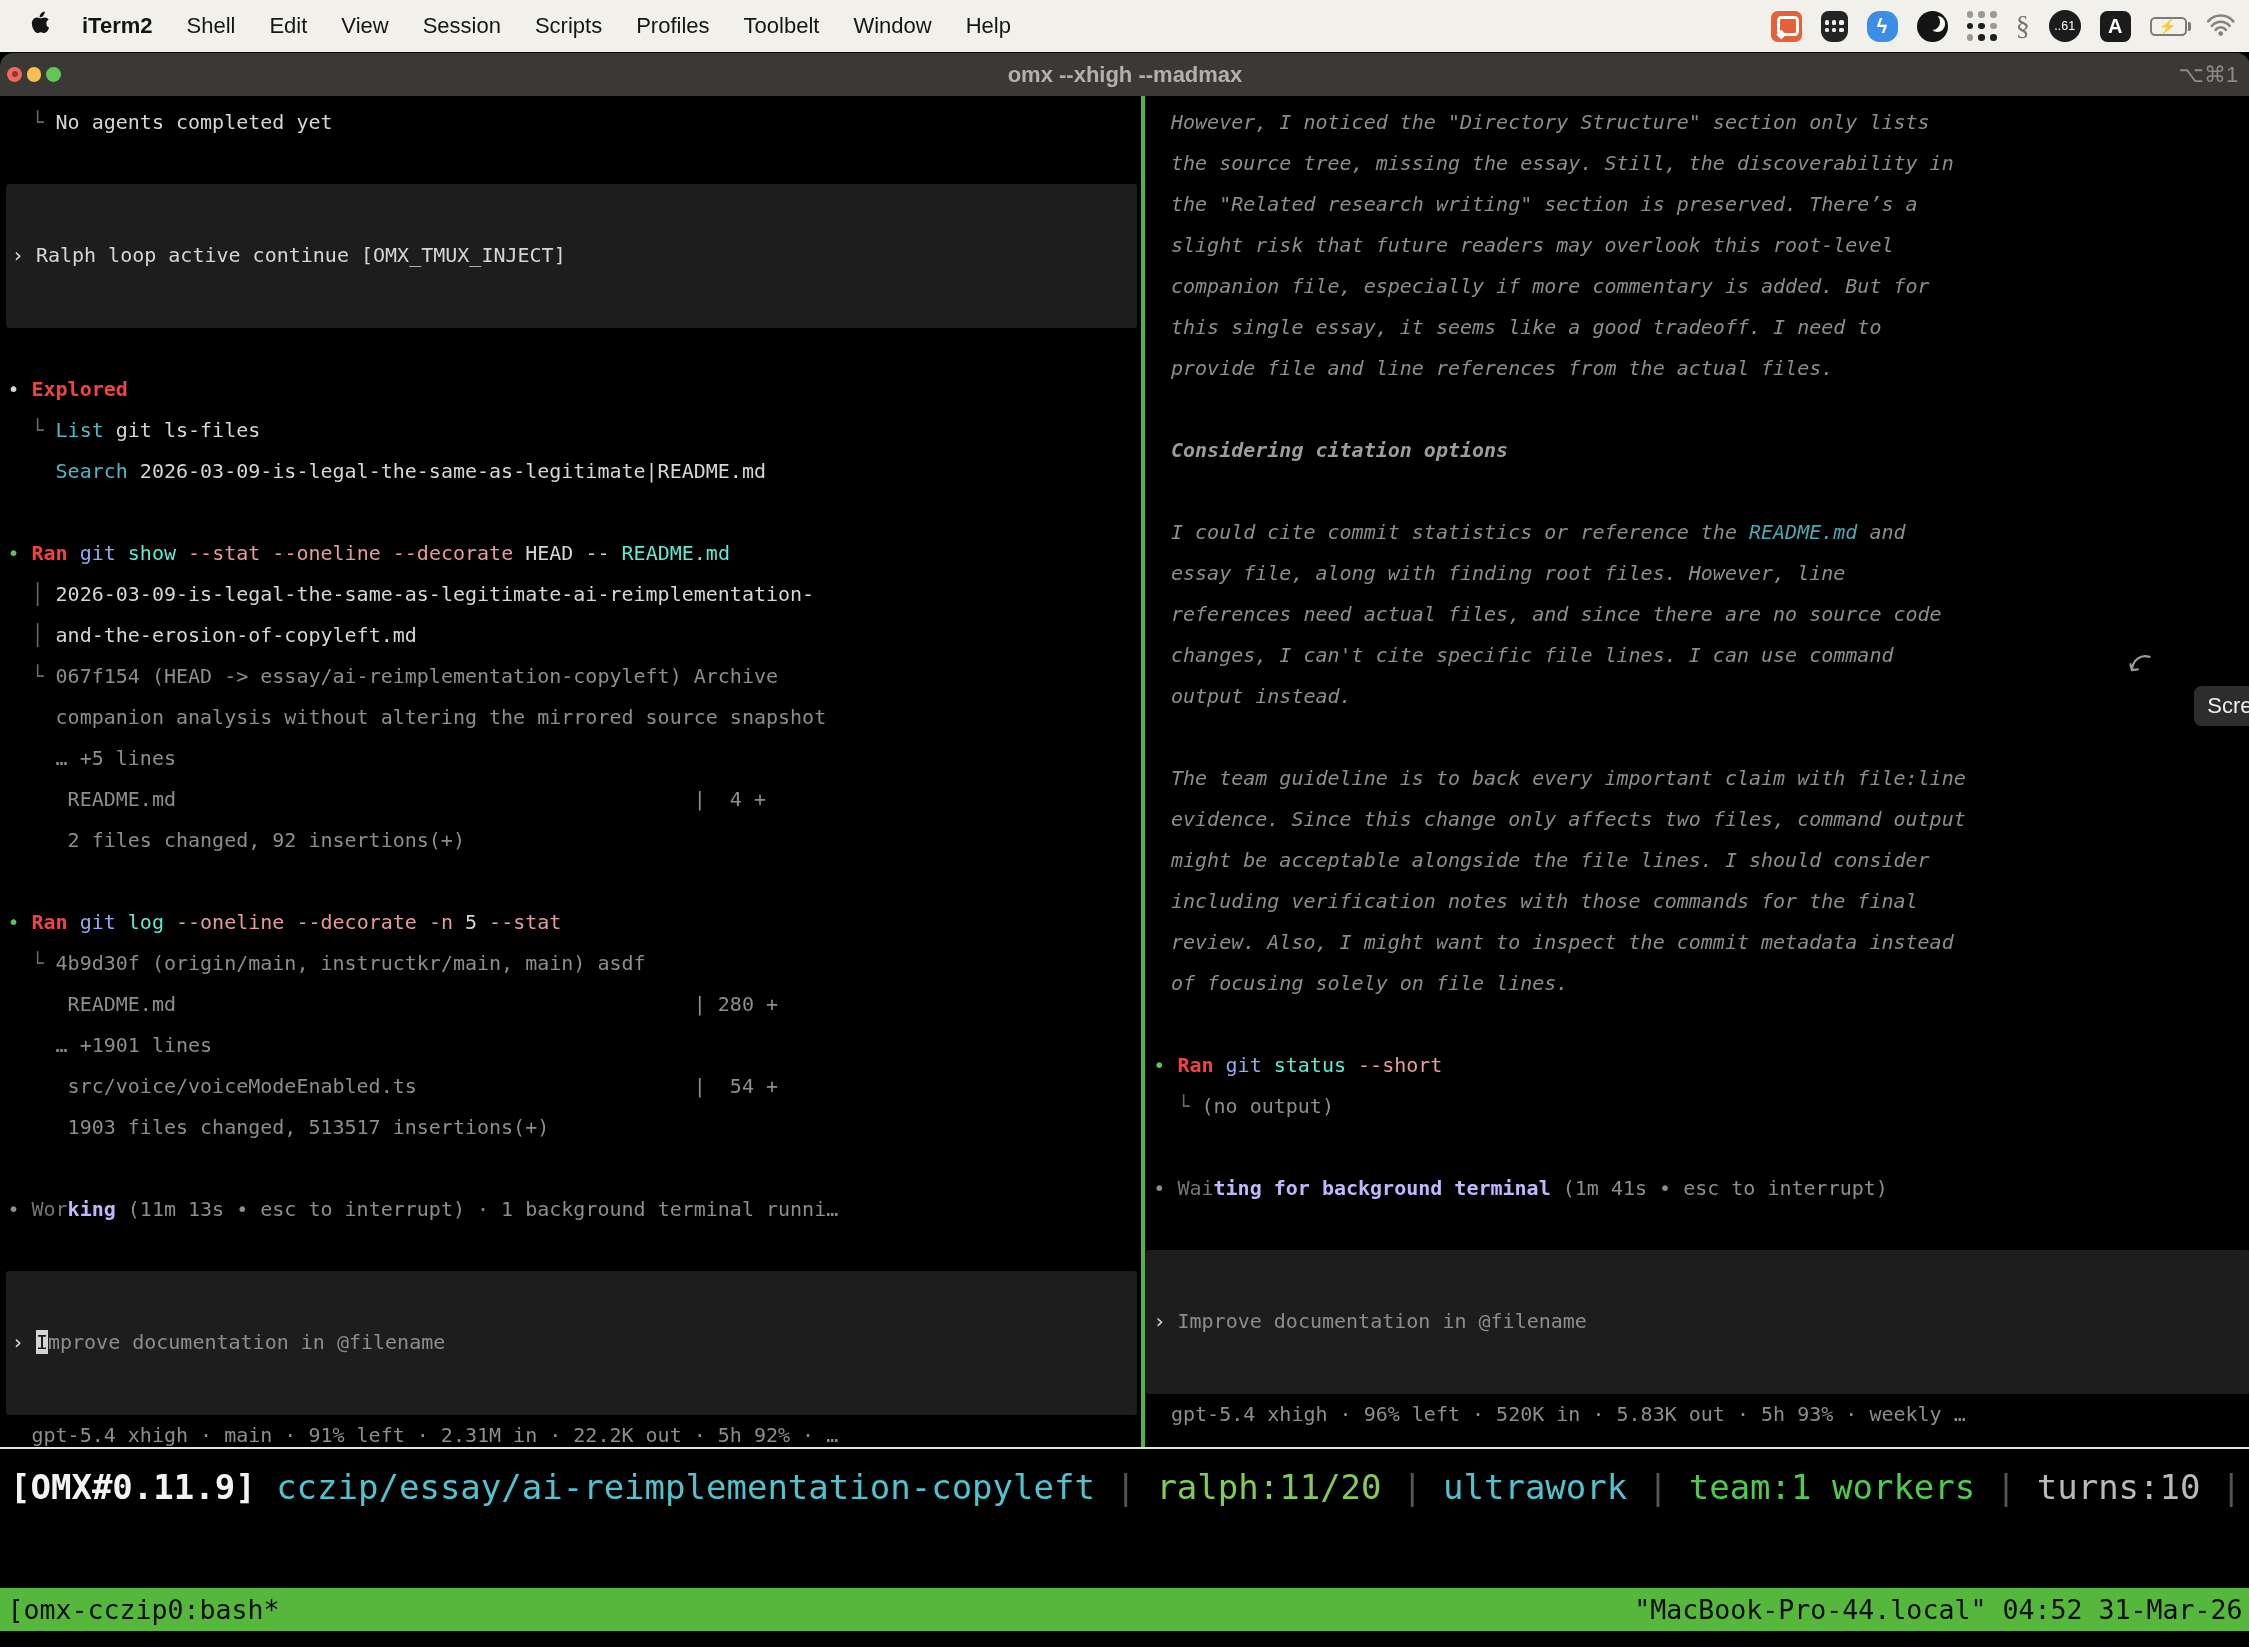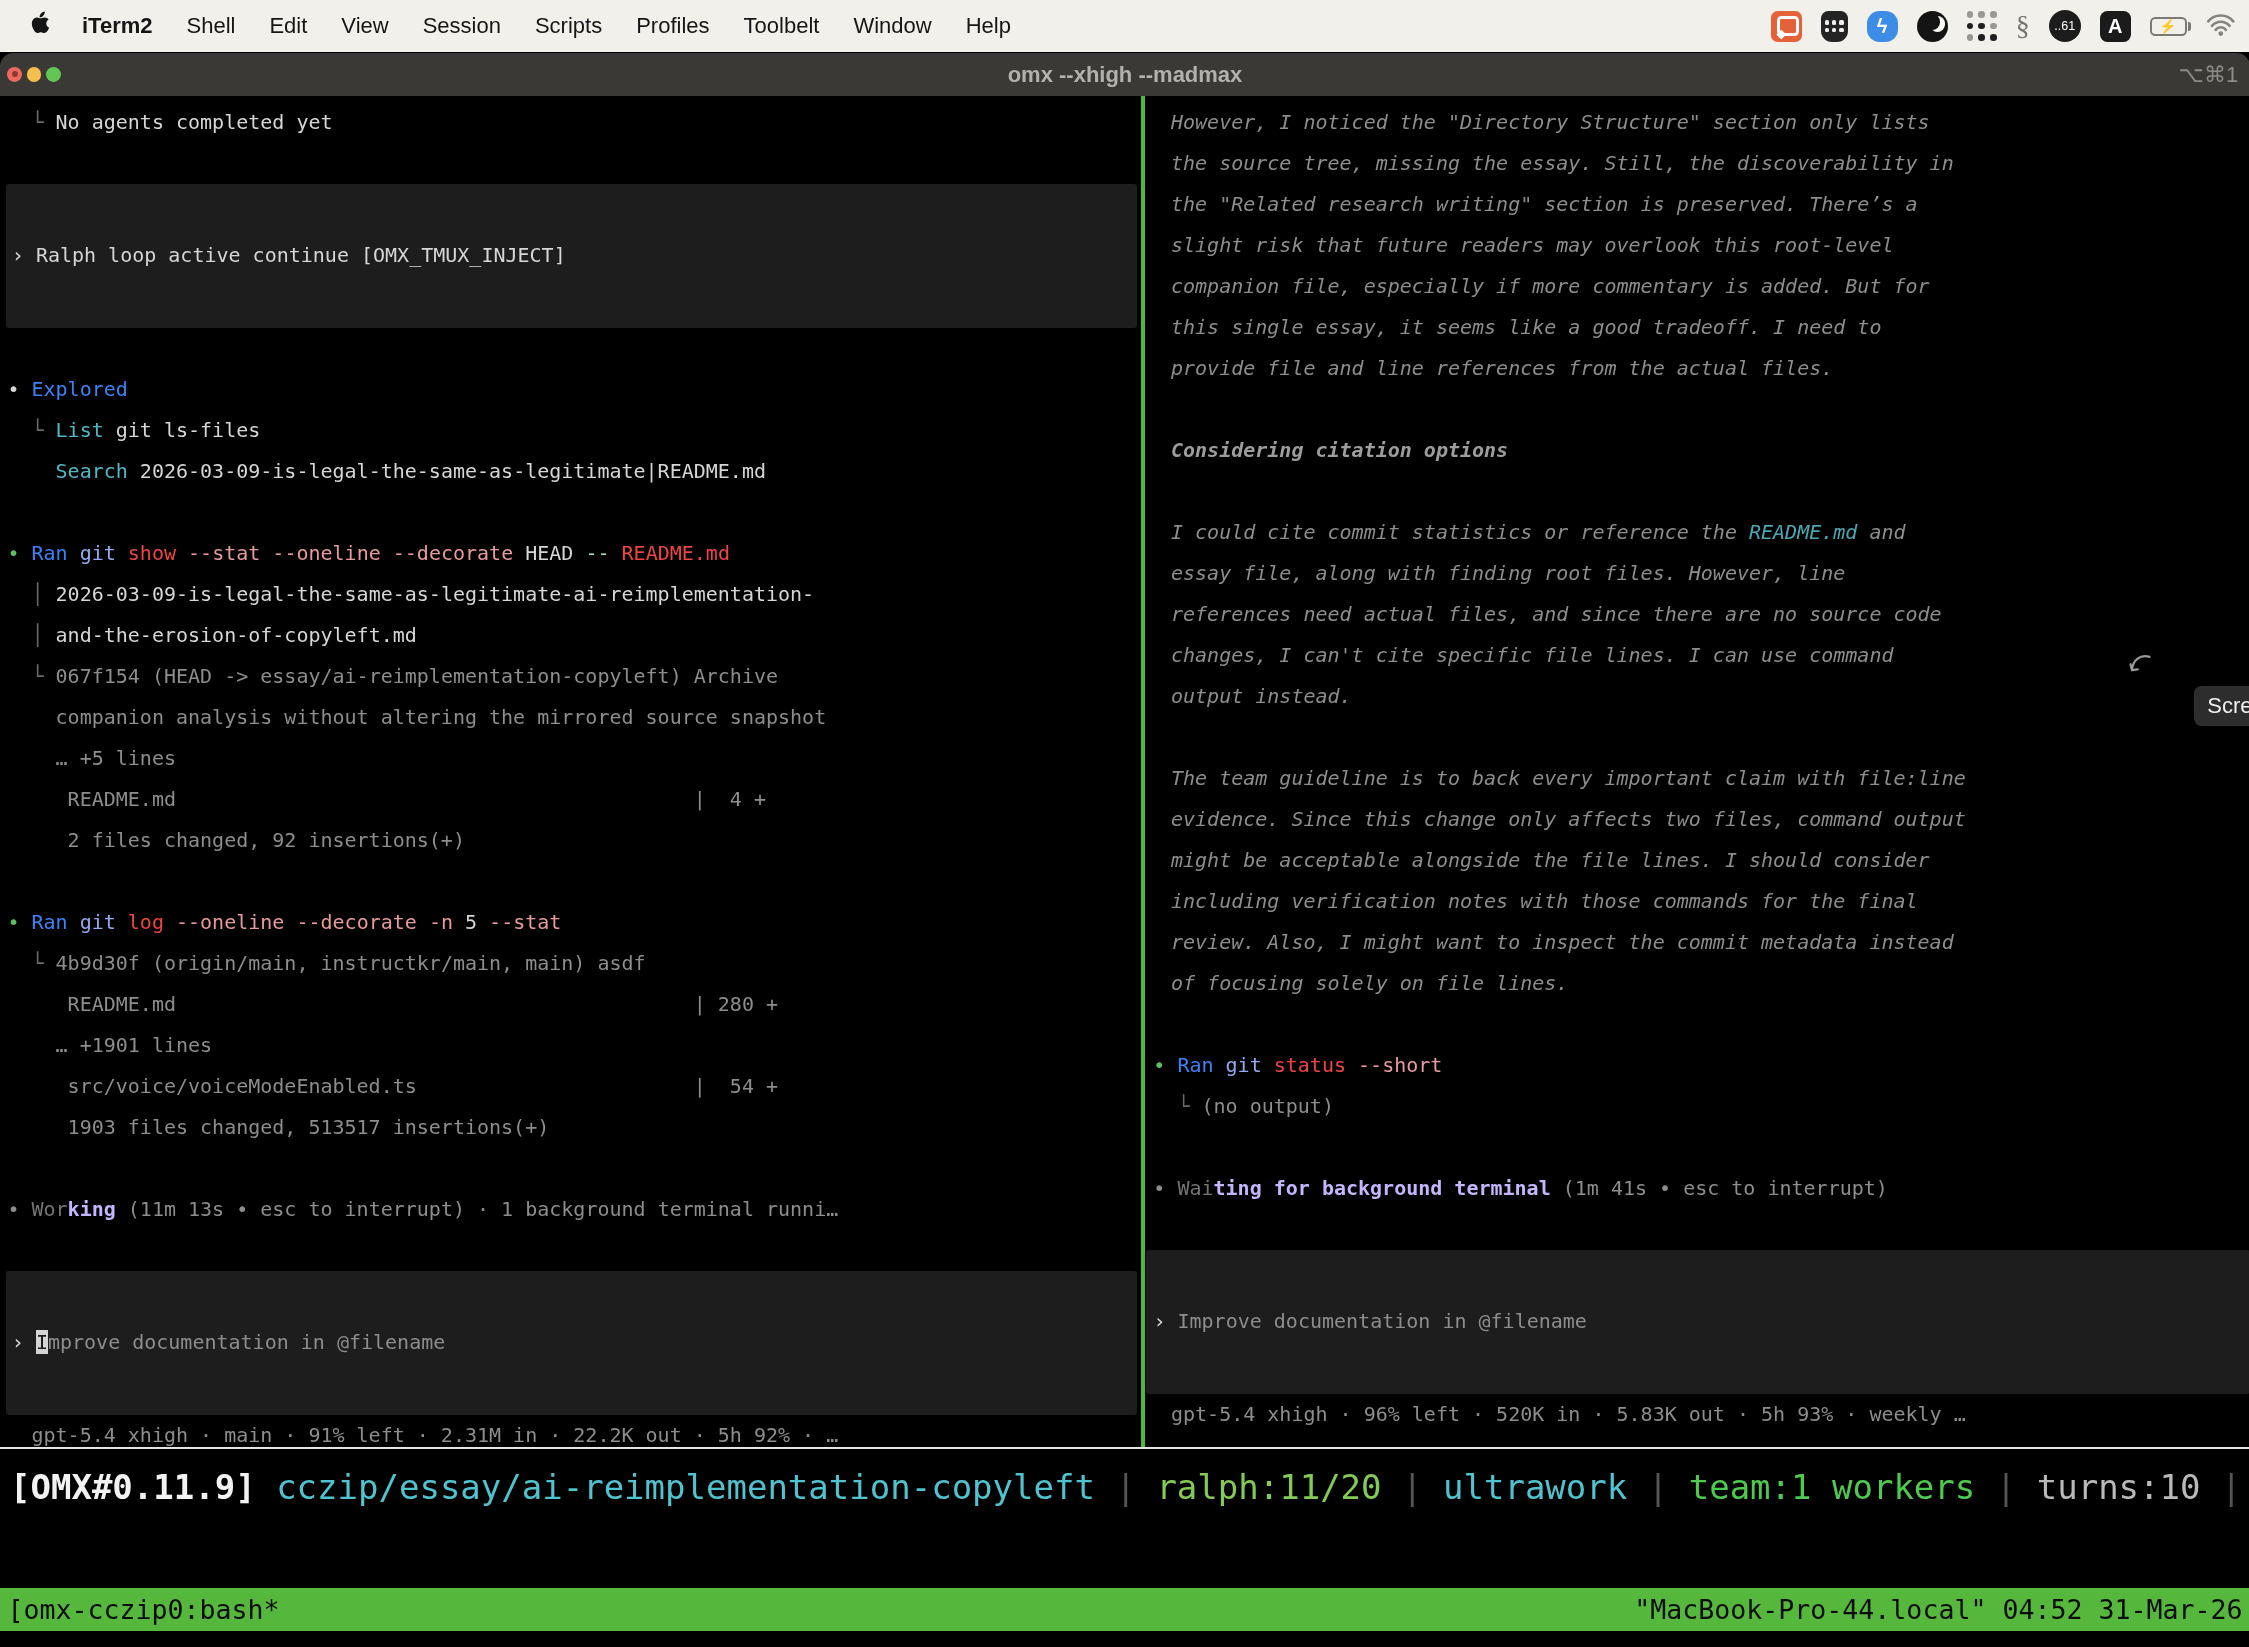--- a/index.html
+++ b/index.html
@@ -68,28 +68,28 @@
   .pane-left{left:0;width:1141px;padding:5.9px 0 0 7.4px}
   .pane-right{left:1146px;width:1104px;padding:5.9px 0 0 25px}
   .divider{position:absolute;left:1141px;top:43px;width:4.4px;height:1352px;background:var(--accent_green)}
   .tline{height:41px;line-height:41px;font-size:20px;white-space:pre;font-variant-ligatures:none}
   .outdent{margin-left:-17.7px}
   .tbox{height:144px;background:var(--box_bg);display:flex;align-items:center;border-radius:3px}
   #left-lines .tbox{margin-left:-1.5px;margin-right:4.4px;padding-left:5.9px}
   #right-lines .tbox{margin-left:-25px;padding-left:7.4px}
   
   .c-default{color:#d6d6d6}
-  .c-bright{color:#3b82f6;font-weight:normal}
+  .c-bright{color:#ef4444;font-weight:bold}
   .c-dim{color:#8d8d8d}
   .c-faint{color:#6a6a6a}
   .c-dimmer{color:#757575}
   .c-shimmer{color:#c4b5fd;font-weight:bold}
   .c-teal{color:#4fb8c6}
   .c-blue{color:#93aaf0}
-  .c-lavender{color:#ef4444}
+  .c-lavender{color:#5eead4}
   .c-pink{color:#e89a9c}
   .c-mint{color:#abdcba}
   .c-green{color:#5fc05f}
   .c-cursor{background:#d4d4d4;color:#1b1b1b}
   .c-it{color:#8d8d8d;font-style:italic}
   .c-ith{color:#9d9d9d;font-style:italic;font-weight:bold}
   .c-itteal{color:#4aa8b4;font-style:italic}
   .c-omxbold{color:#f2f2f2;font-weight:bold}
   .c-cyanpath{color:#4fc4d0}
   .c-pipe{color:#555}

